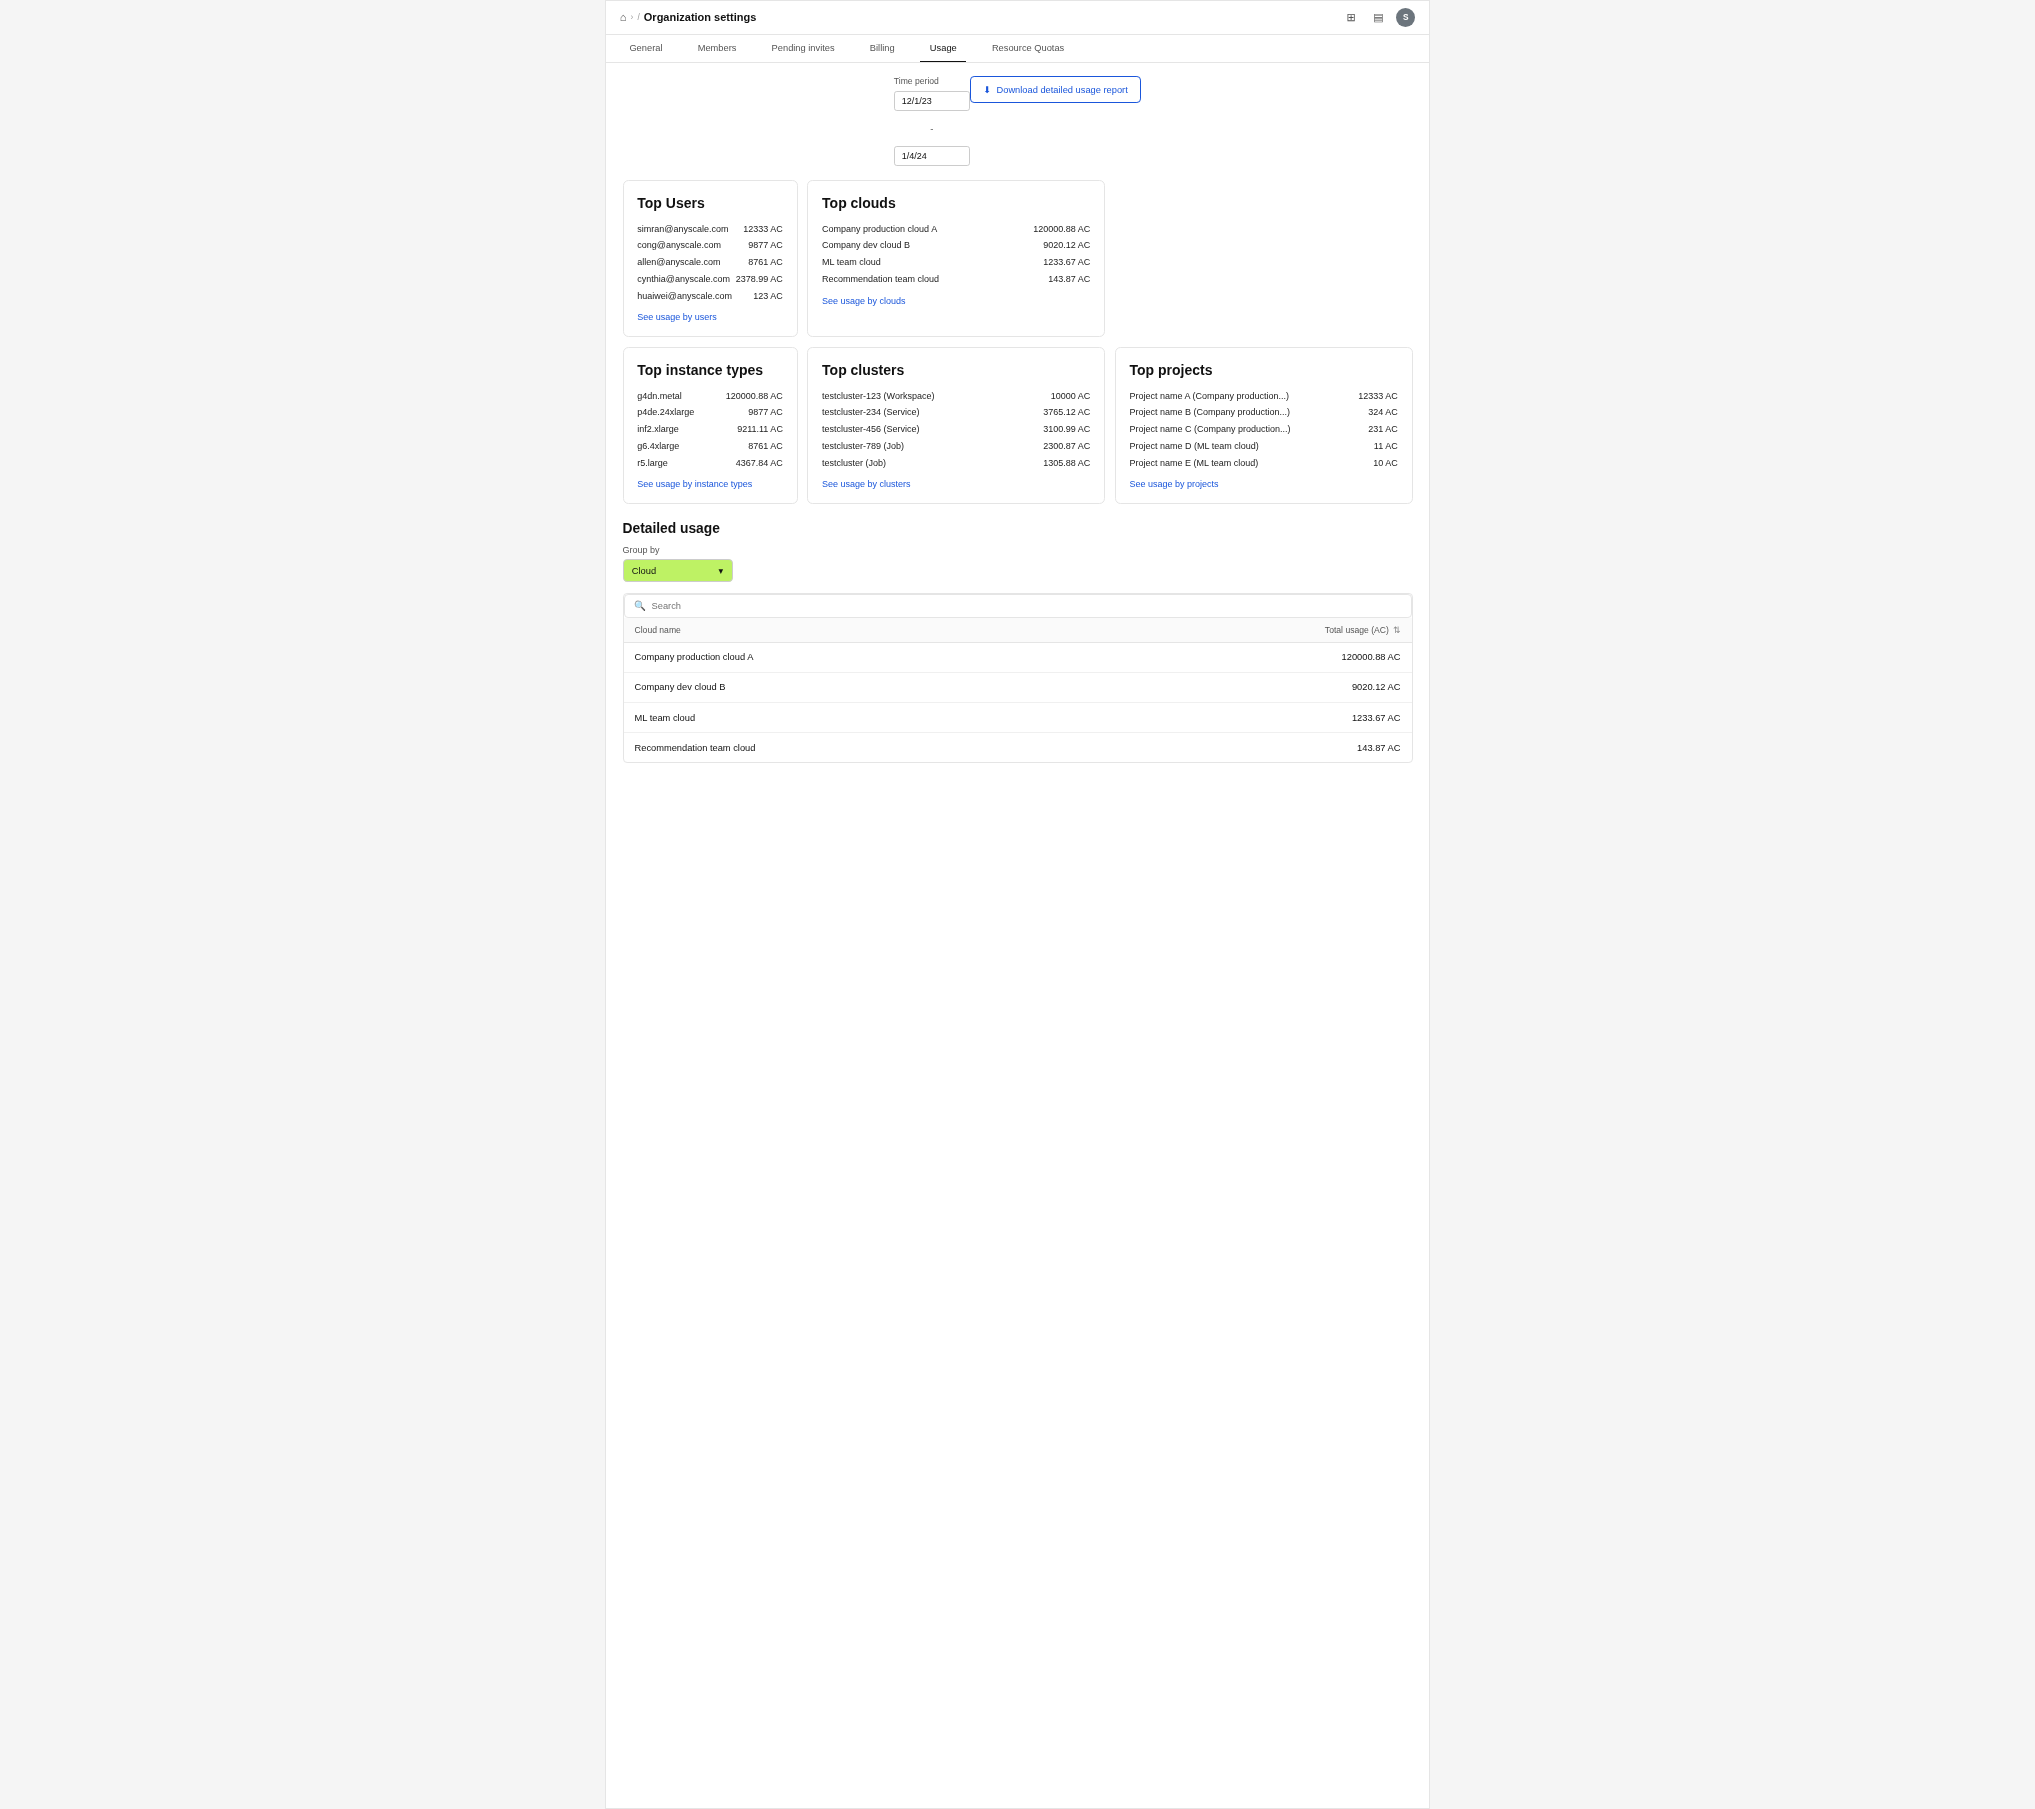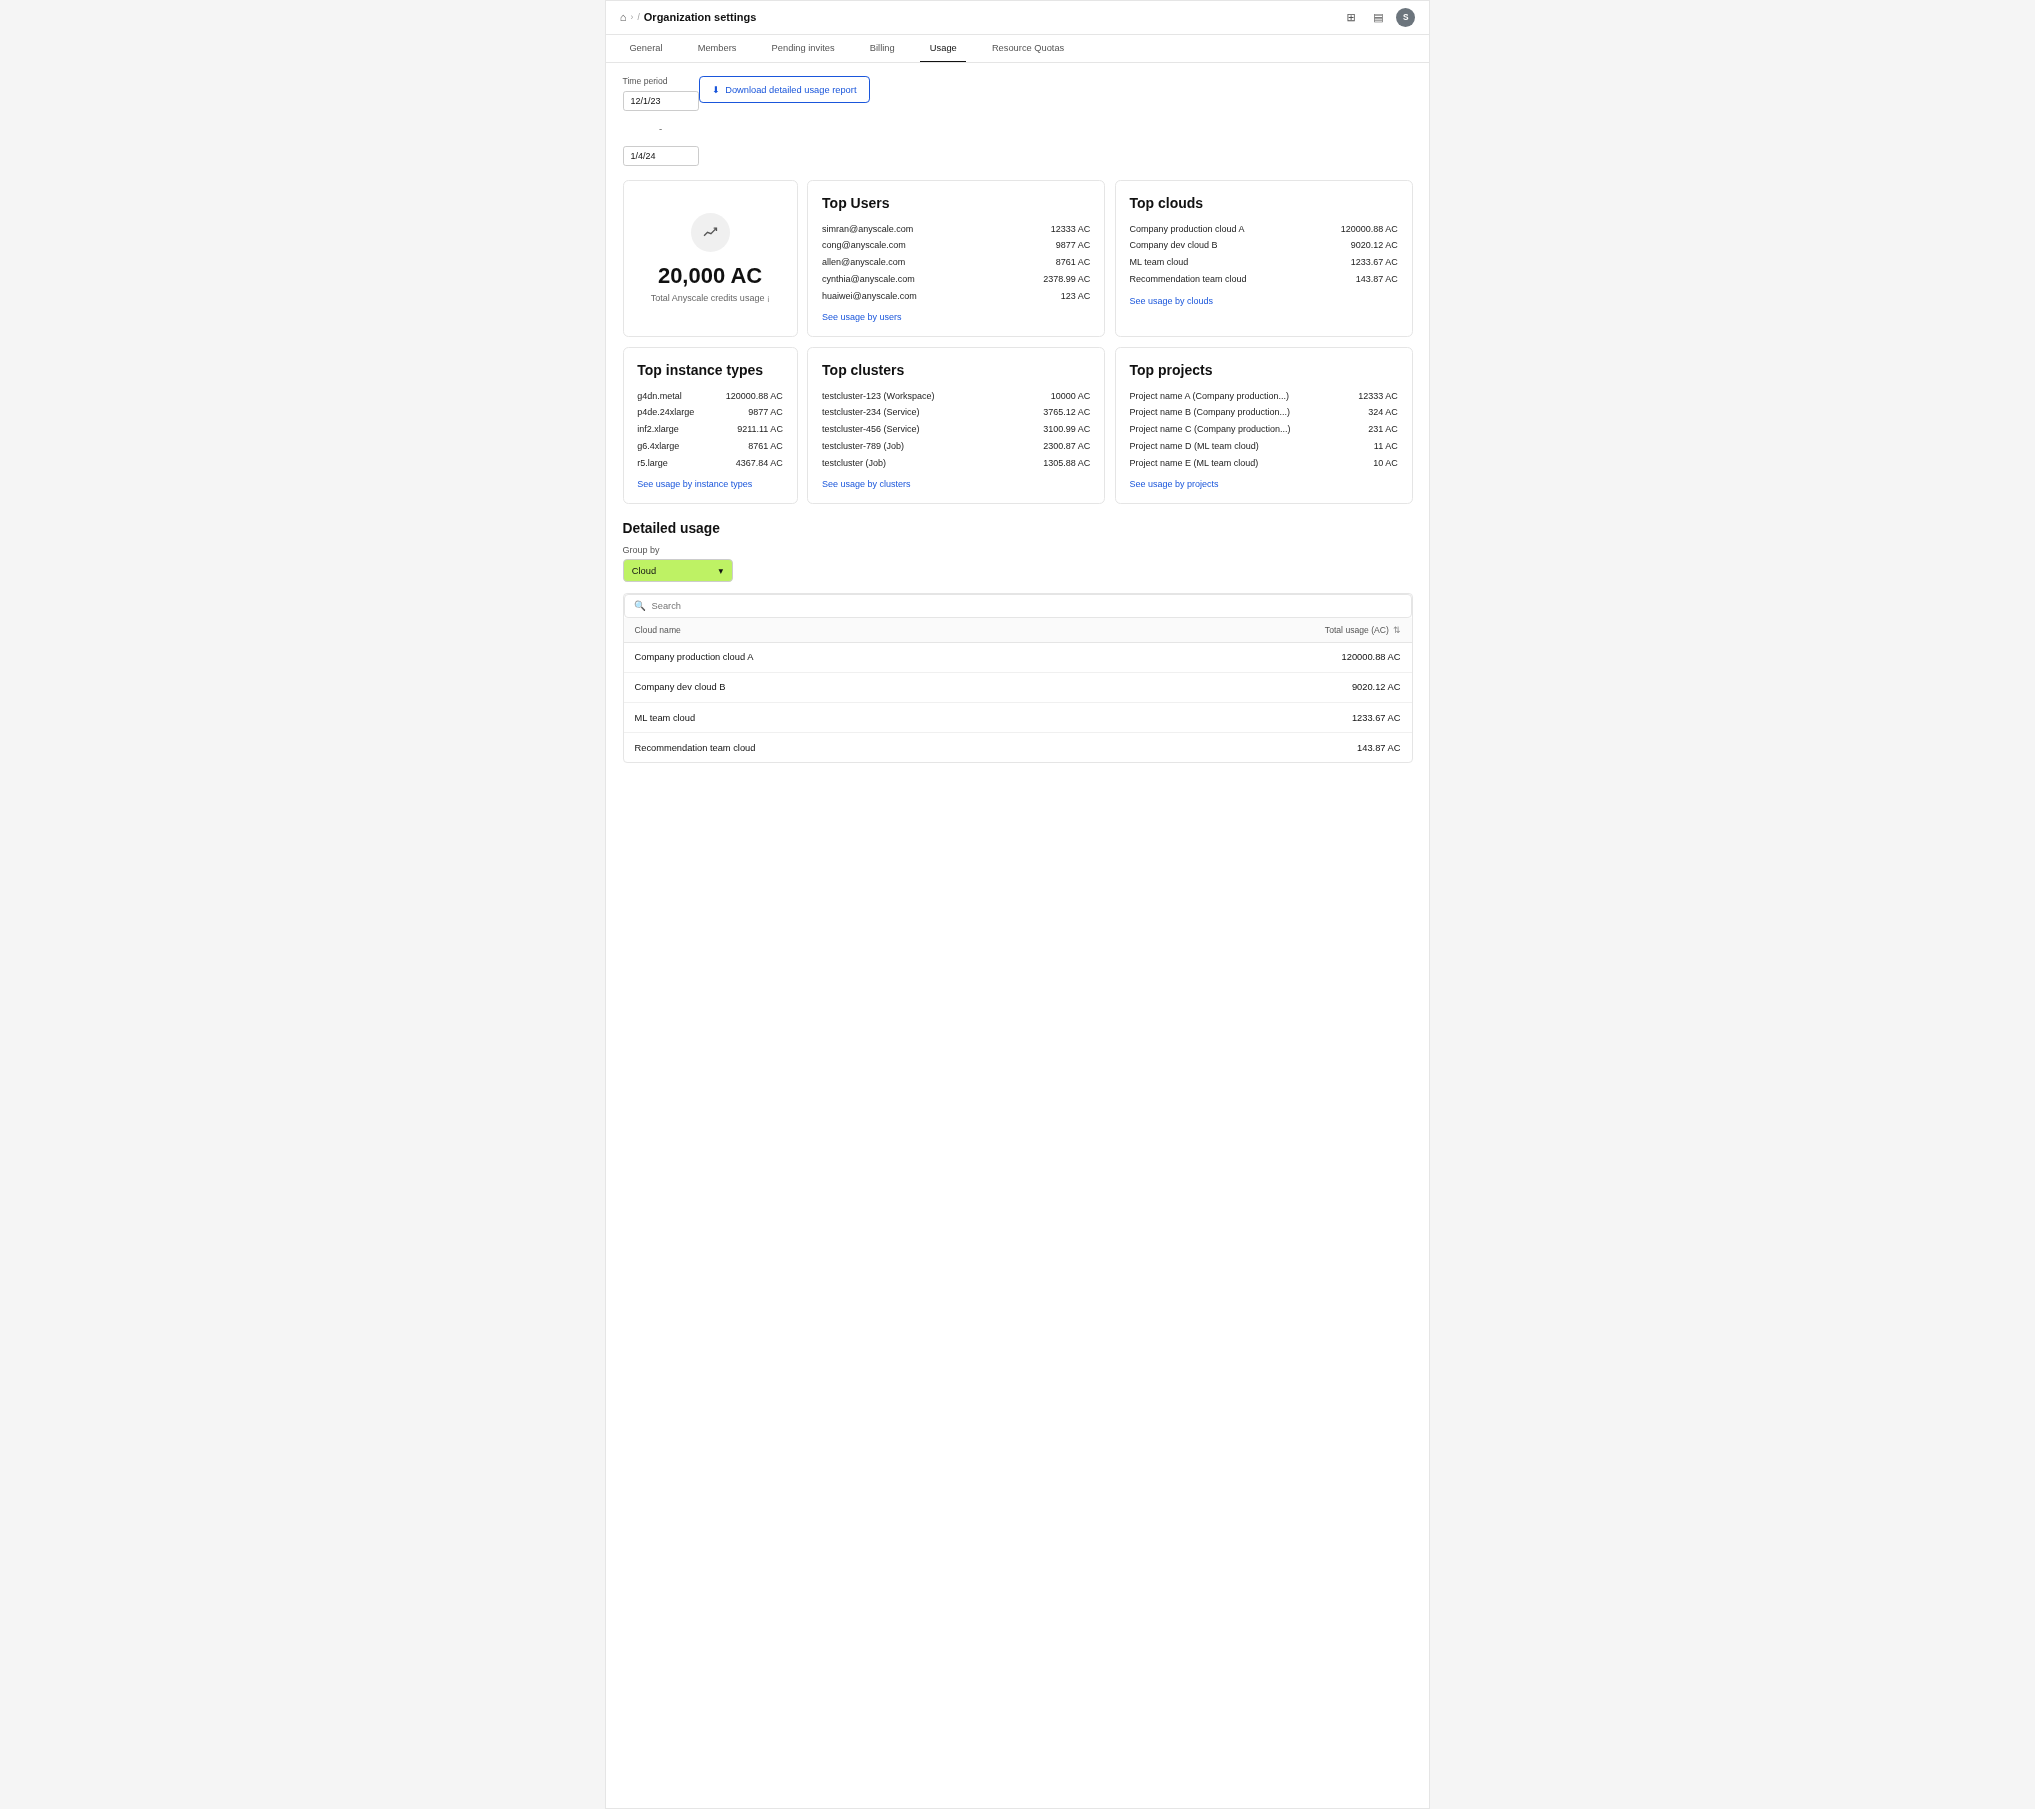--- a/index.html
+++ b/index.html
@@ -80,21 +80,21 @@
       font-weight: 500;
     }
     
     .content {
       padding: 13.8px 16.5px;
     }
     
     .time-period-row {
       display: flex;
       align-items: flex-start;
-      justify-content: flex-start;
+      justify-content: center;
       margin-bottom: 13.8px;
     }
     .time-period-label {
       font-size: 8.6px;
       color: #555;
       margin-bottom: 4.1px;
     }
     .date-range {
       display: flex;
       align-items: center;
@@ -312,33 +312,20 @@
         </div>
       </div>
       <button class="download-btn">
         <span>⬇</span>
         <span>Download detailed usage report</span>
       </button>
     </div>
 
     <div class="cards-grid">
 
-      <div class="card total-ac-card">
-        <div class="ac-icon-circle">
-          <svg width="16.5" height="16.5" viewBox="0 0 24 24" fill="none" stroke="#555" stroke-width="2">
-            <polyline points="3,17 8,12 13,14 21,6"></polyline>
-            <polyline points="17,6 21,6 21,10"></polyline>
-          </svg>
-        </div>
-        <div class="ac-value">20,000 AC</div>
-        <div class="ac-label">
-          <span>Total Anyscale credits usage</span>
-          <span class="info-icon">ℹ</span>
-        </div>
-      </div>
 
       <div class="card">
         <div class="card-title">Top Users</div>
         <div id="top-users-rows">
             <div class="card-row">
               <span class="card-row-name">simran@anyscale.com</span>
               <span class="card-row-value">12333 AC</span>
             </div>
             <div class="card-row">
               <span class="card-row-name">cong@anyscale.com</span>

